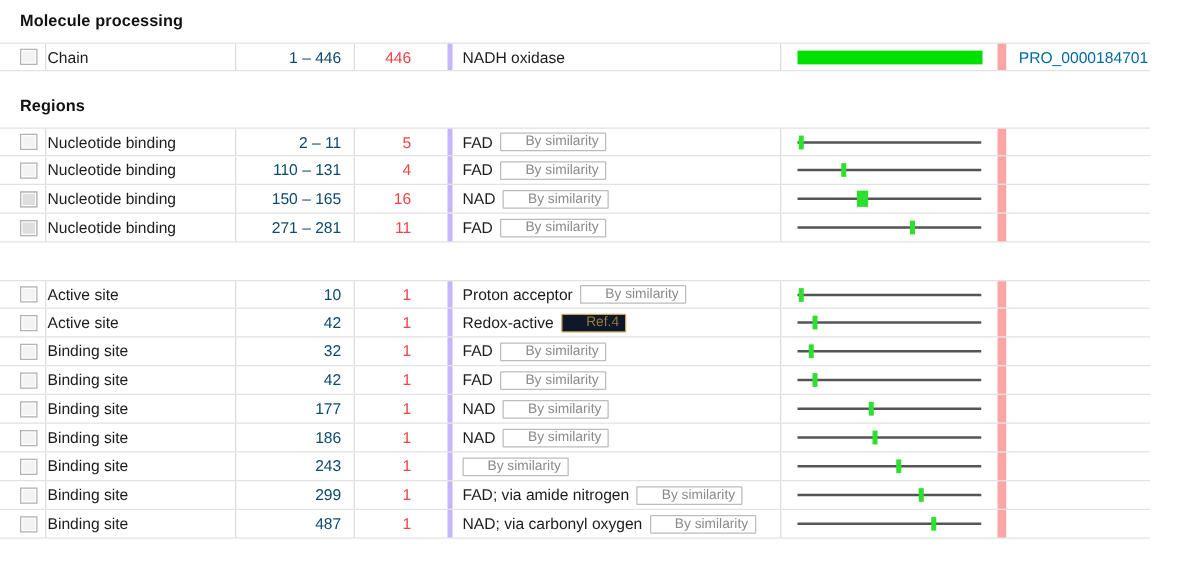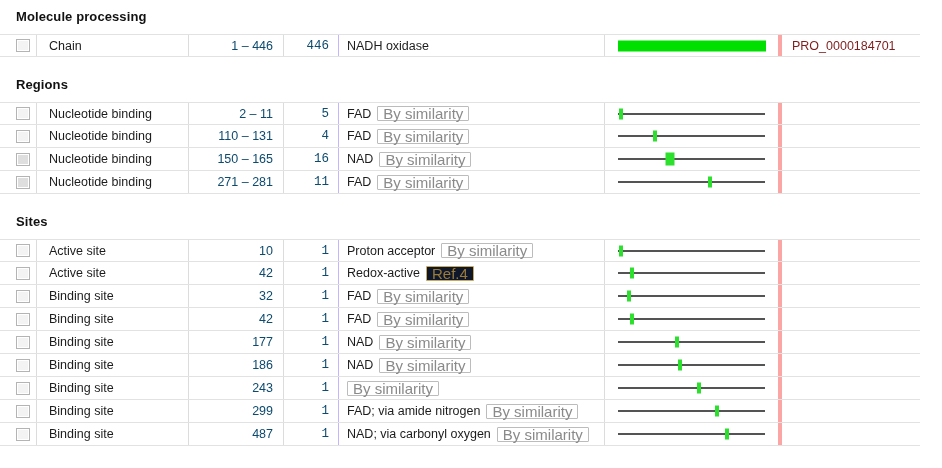--- a/index.html
+++ b/index.html
@@ -57,83 +57,83 @@
   .c-check {
     width: 36px;
     min-width: 36px;
     justify-content: center;
     padding-left: 10px;
   }
   .c-key {
     width: 152px;
     min-width: 152px;
     border-left: 1px solid #dcdcdc;
-    padding-left: 12px;
+    padding-left: 1px;
     color: #1c1c1c;
   }
   .c-pos {
     width: 95px;
     min-width: 95px;
     border-left: 1px solid #dcdcdc;
     justify-content: flex-end;
     padding-right: 10px;
     color: #0c4a6e;
     cursor: pointer;
   }
   .c-len {
     width: 55px;
     min-width: 55px;
     border-left: 1px solid #dcdcdc;
     justify-content: flex-end;
     padding-right: 9px;
-    color: #0c4a6e;
-    font-family: Liberation Mono, monospace;
+    color: #ef4444;
   }
   .c-desc {
     width: 266px;
     min-width: 266px;
-    border-left: 1px solid #c4b5fd;
+    border-left: 4px solid #c4b5fd;
     padding-left: 8px;
     color: #1c1c1c;
     white-space: nowrap;
     gap: 6px;
+    margin-left: 20px;
   }
   .c-graph {
     width: 174px;
     min-width: 174px;
     position: relative;
     border-left: 1px solid #dcdcdc;
   }
   .c-id {
     flex: 1;
-    border-left: 4px solid #fca5a5;
+    border-left: 7px solid #fca5a5;
     padding-left: 10px;
-    color: #7f1d1d;
+    color: #0369a1;
   }
 
   
   .cbx {
     width: 12px;
     height: 11px;
     border: 1px solid #b4b4b4;
     background: #f3f3f3;
     box-shadow: inset 0 0 0 1px #ffffff;
     cursor: pointer;
     display: block;
   }
   .cbx.shaded {
     background: #dedede;
   }
 
   
   .badge {
     display: inline-block;
-    font-size: 15px;
+    font-size: 11px;
     line-height: 11px;
-    padding: 1px 5px 1px 5px;
+    padding: 1px 5px 1px 19px;
     border: 1px solid #bcbcbc;
     color: #8a8a8a;
     background: #ffffff;
     border-radius: 1px;
     white-space: nowrap;
     cursor: pointer;
   }
   .badge.ref {
     border-color: #c9a95d;
     color: #9a7b3a;
@@ -268,21 +268,20 @@
           <span class="badge">By similarity</span>
         </div>
         <div class="cell c-graph">
           <div class="lane"></div>
           <div class="marker" style="left: 104.587px;"></div>
         </div>
         <div class="cell c-id"></div>
       </div>
     </div>
     <div class="gap-md"></div>
-    <div class="section-title">Sites</div>
     <div class="gap-lg"></div>
     <div class="section-block">
       <div class="frow first-row">
         <div class="cell c-check">
           <span class="cbx"></span>
         </div>
         <div class="cell c-key">Active site</div>
         <div class="cell c-pos">10</div>
         <div class="cell c-len">1</div>
         <div class="cell c-desc">

